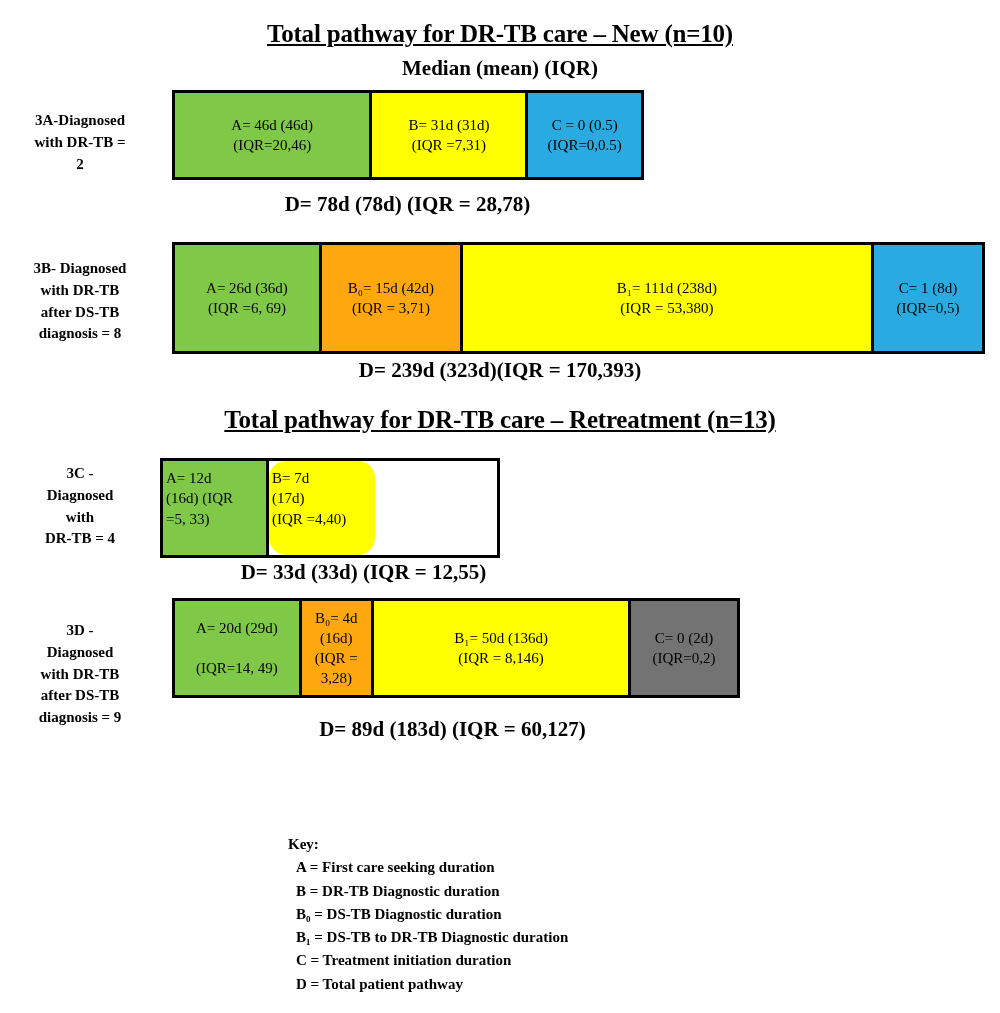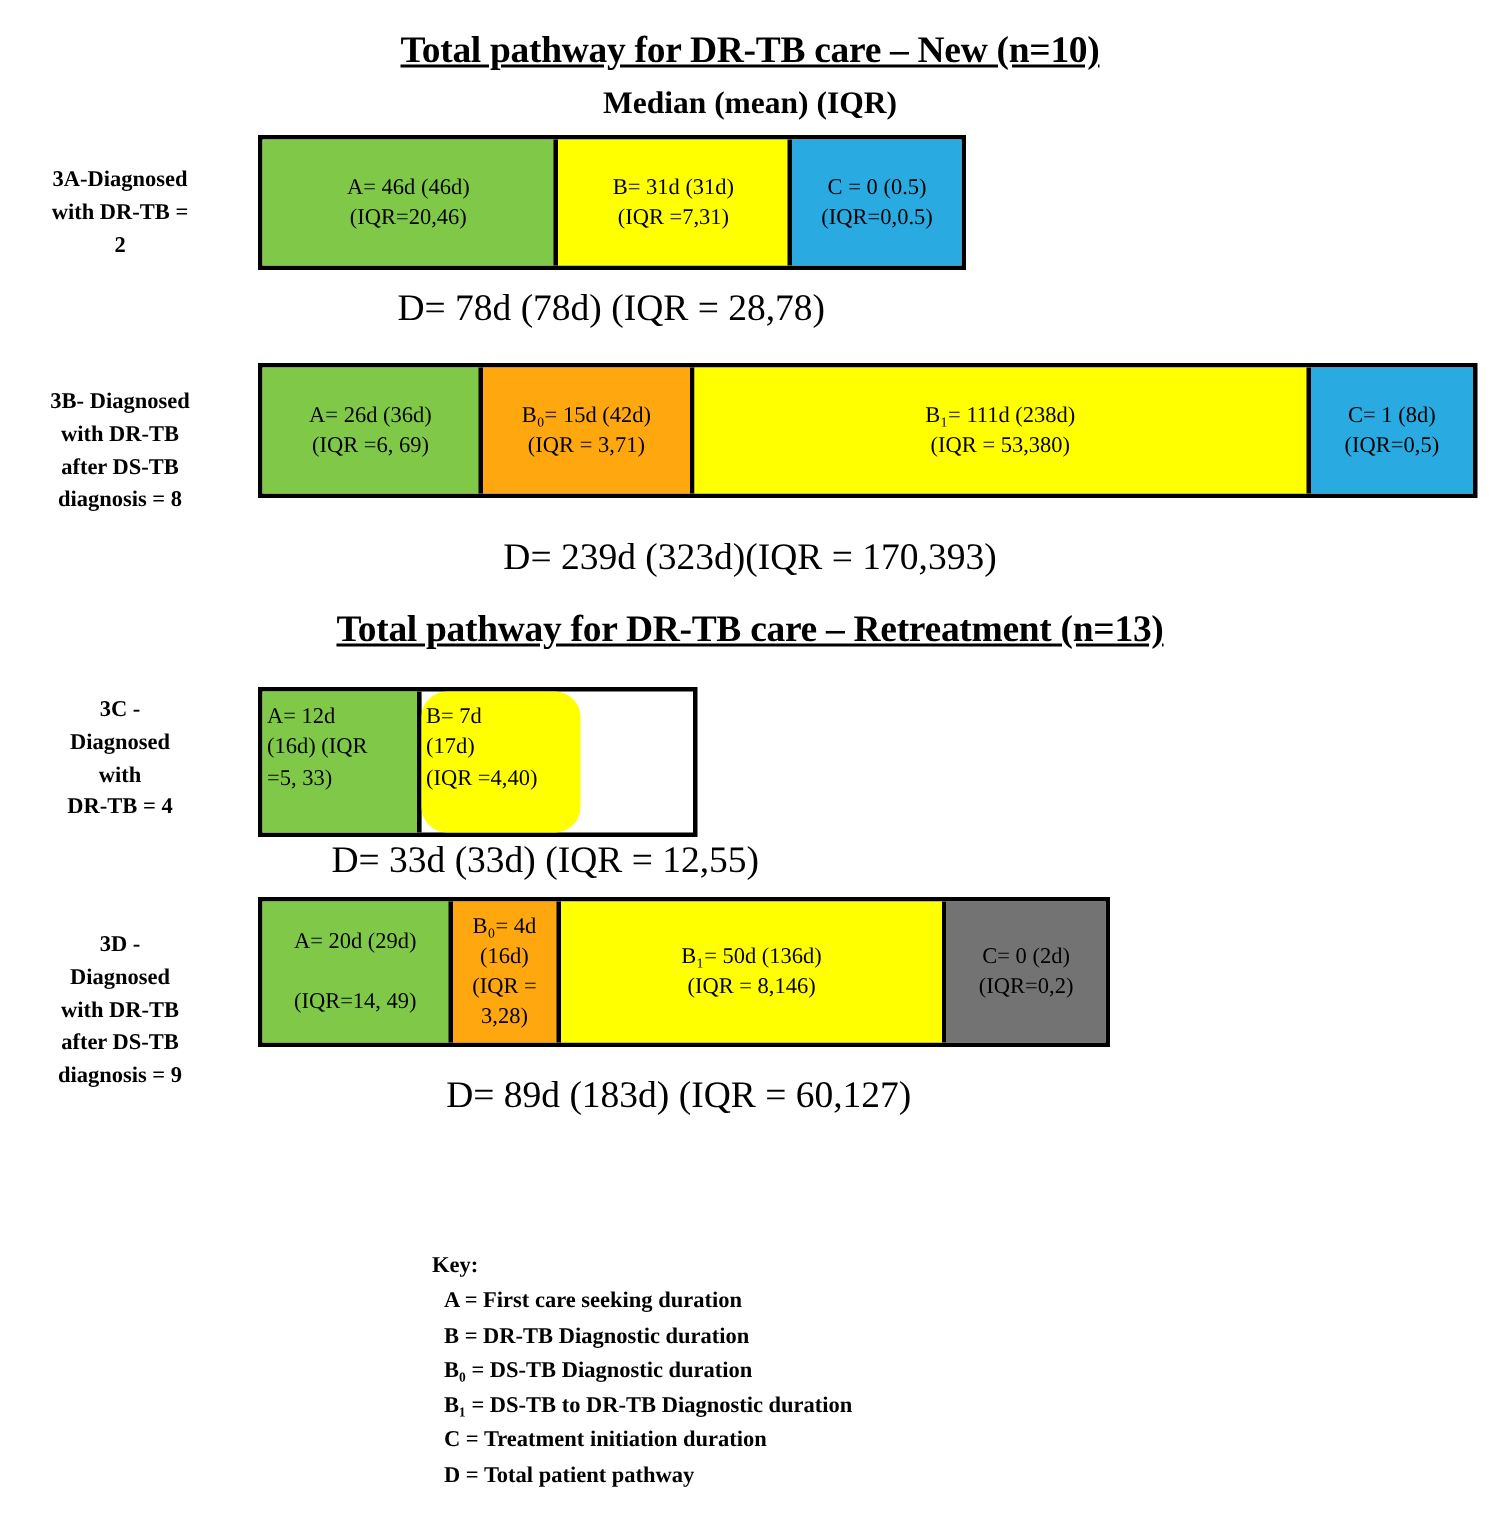--- a/index.html
+++ b/index.html
@@ -63,22 +63,22 @@
     padding: 2px 3px;
     overflow: hidden;
   }
   .seg:last-child { border-right: none; }
   .seg.center { align-items: center; text-align: center; }
   .seg.left { align-items: flex-start; text-align: left; }
   .seg .ln { white-space: nowrap; }
 
   
   .total-line {
-    font-weight: normal;
-    font-size: 25px;
+    font-weight: bold;
+    font-size: 21px;
     white-space: nowrap;
   }
 
   
   .key {
     left: 288px;
     top: 833px;
     font-weight: bold;
     font-size: 15px;
     line-height: 1.55;
@@ -115,21 +115,21 @@
 
 <div class="abs total-line" style="left:0;top:192px;width:815px;text-align:center;">D= 78d (78d) (IQR = 28,78)</div>
 
 <div class="abs row-label" style="top:258px;">
   <div>3B- Diagnosed</div>
   <div>with DR-TB</div>
   <div>after  DS-TB</div>
   <div>diagnosis = 8</div>
 </div>
 
-<div class="abs bar" style="left:172px;top:242px;width:813px;height:90px;">
+<div class="abs bar" style="left:172px;top:242px;width:813px;height:112px;">
   <div class="seg center" style="width:148px;background:#80C948;">
     <div class="ln">A= 26d (36d)</div>
     <div class="ln">(IQR =6, 69)</div>
   </div>
   <div class="seg center" style="width:142px;background:#FFA70F;">
     <div class="ln">B₀= 15d  (42d)</div>
     <div class="ln">(IQR = 3,71)</div>
   </div>
   <div class="seg center" style="width:414px;background:#FFFF00;">
     <div class="ln">B₁= 111d  (238d)</div>
@@ -145,21 +145,21 @@
 
 <div class="abs section-title" style="left:0;top:406px;width:1000px;">Total pathway for DR-TB care – Retreatment (n=13)</div>
 
 <div class="abs row-label" style="top:463px;">
   <div>3C -</div>
   <div>Diagnosed</div>
   <div>with</div>
   <div>DR-TB = 4</div>
 </div>
 
-<div class="abs bar" style="left:172px;top:458px;width:293px;height:100px;">
+<div class="abs bar" style="left:160px;top:458px;width:340px;height:100px;">
   <div class="seg left" style="width:106px;background:#80C948;justify-content:flex-start;padding-top:7px;">
     <div class="ln">A= 12d</div>
     <div class="ln">(16d) (IQR</div>
     <div class="ln">=5, 33)</div>
   </div>
   <div class="seg left" style="width:106px;background:#FFFF00;justify-content:flex-start;padding-top:7px;border-radius:17px;">
     <div class="ln">B=  7d</div>
     <div class="ln">(17d)</div>
     <div class="ln">(IQR =4,40)</div>
   </div>

